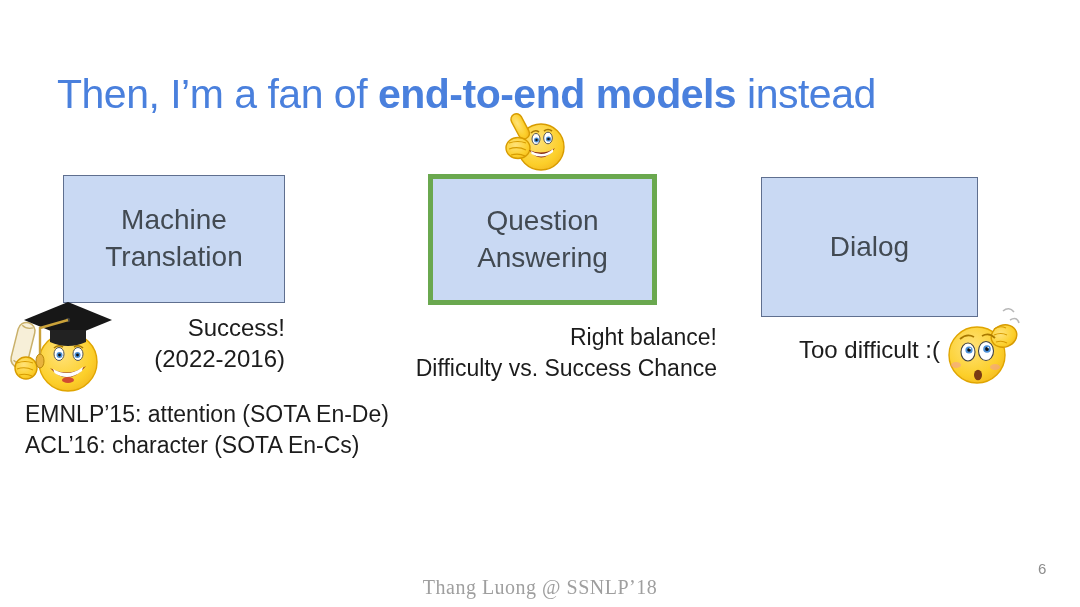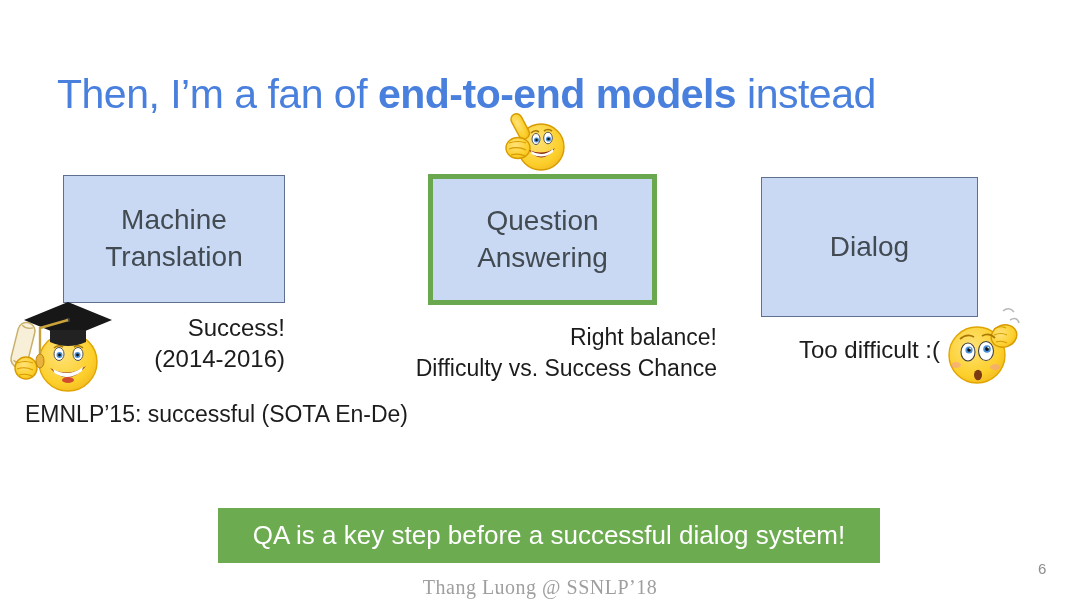--- a/index.html
+++ b/index.html
@@ -123,21 +123,21 @@
     <ellipse cx="66" cy="84" rx="6" ry="3" fill="#d14b31"></ellipse>
     <polygon points="66,6 110,24 66,42 22,24" fill="#171717"></polygon>
     <path d="M48 34 L84 34 L84 46 Q66 54 48 46 Z" fill="#222222"></path>
     <circle cx="66" cy="24" r="2.2" fill="#3c3c3c"></circle>
     <path d="M66 24 L38 32 L38 60" stroke="#caa23a" stroke-width="2.4" fill="none"></path>
     <ellipse cx="38" cy="65" rx="4" ry="7" fill="#e8b23d" stroke="#b8860b" stroke-width="1"></ellipse>
   </svg>
 
   <div class="caption caption-mt">
     <div>Success!</div>
-    <div>(2014-2016)</div>
+    <div>(2022-2016)</div>
   </div>
   <div class="caption caption-qa">
     <div>Right balance!</div>
     <div>Difficulty vs. Success Chance</div>
   </div>
   <div class="caption caption-dialog">Too difficult :(</div>
 
   <svg class="emoji emoji-confused" viewBox="0 0 82 87">
     <defs>
       <radialGradient id="gy3" cx="40%" cy="35%" r="75%">
@@ -158,23 +158,21 @@
     <circle cx="28" cy="45" r="1.8" fill="#111"></circle>
       <circle cx="46" cy="44" r="1.9" fill="#111"></circle>
     <circle cx="29.2" cy="43.6" r="0.8" fill="#fff"></circle>
       <circle cx="47.2" cy="42.6" r="0.8" fill="#fff"></circle>
     <ellipse cx="15" cy="60" rx="5" ry="3" fill="#f09a9a" opacity="0.55"></ellipse>
     <ellipse cx="54" cy="62" rx="5" ry="3" fill="#f09a9a" opacity="0.55"></ellipse>
     <ellipse cx="37" cy="70" rx="4" ry="5.2" fill="#7a3b14"></ellipse>
   </svg>
 
   <div class="publications">
-    <div>EMNLP’15: successful (SOTA En-De)</div>
+    <div>EMNLP’15: attention (SOTA En-De)</div>
+    <div>ACL’16: character (SOTA En-Cs)</div>
   </div>
 
-  <div class="banner">
-    <span>QA is a key step before a successful dialog system!</span>
-  </div>
 
   <div class="footer-credit">Thang Luong @ SSNLP’18</div>
   <div class="page-number">6</div>
 
 </div>
 
 </body></html>

